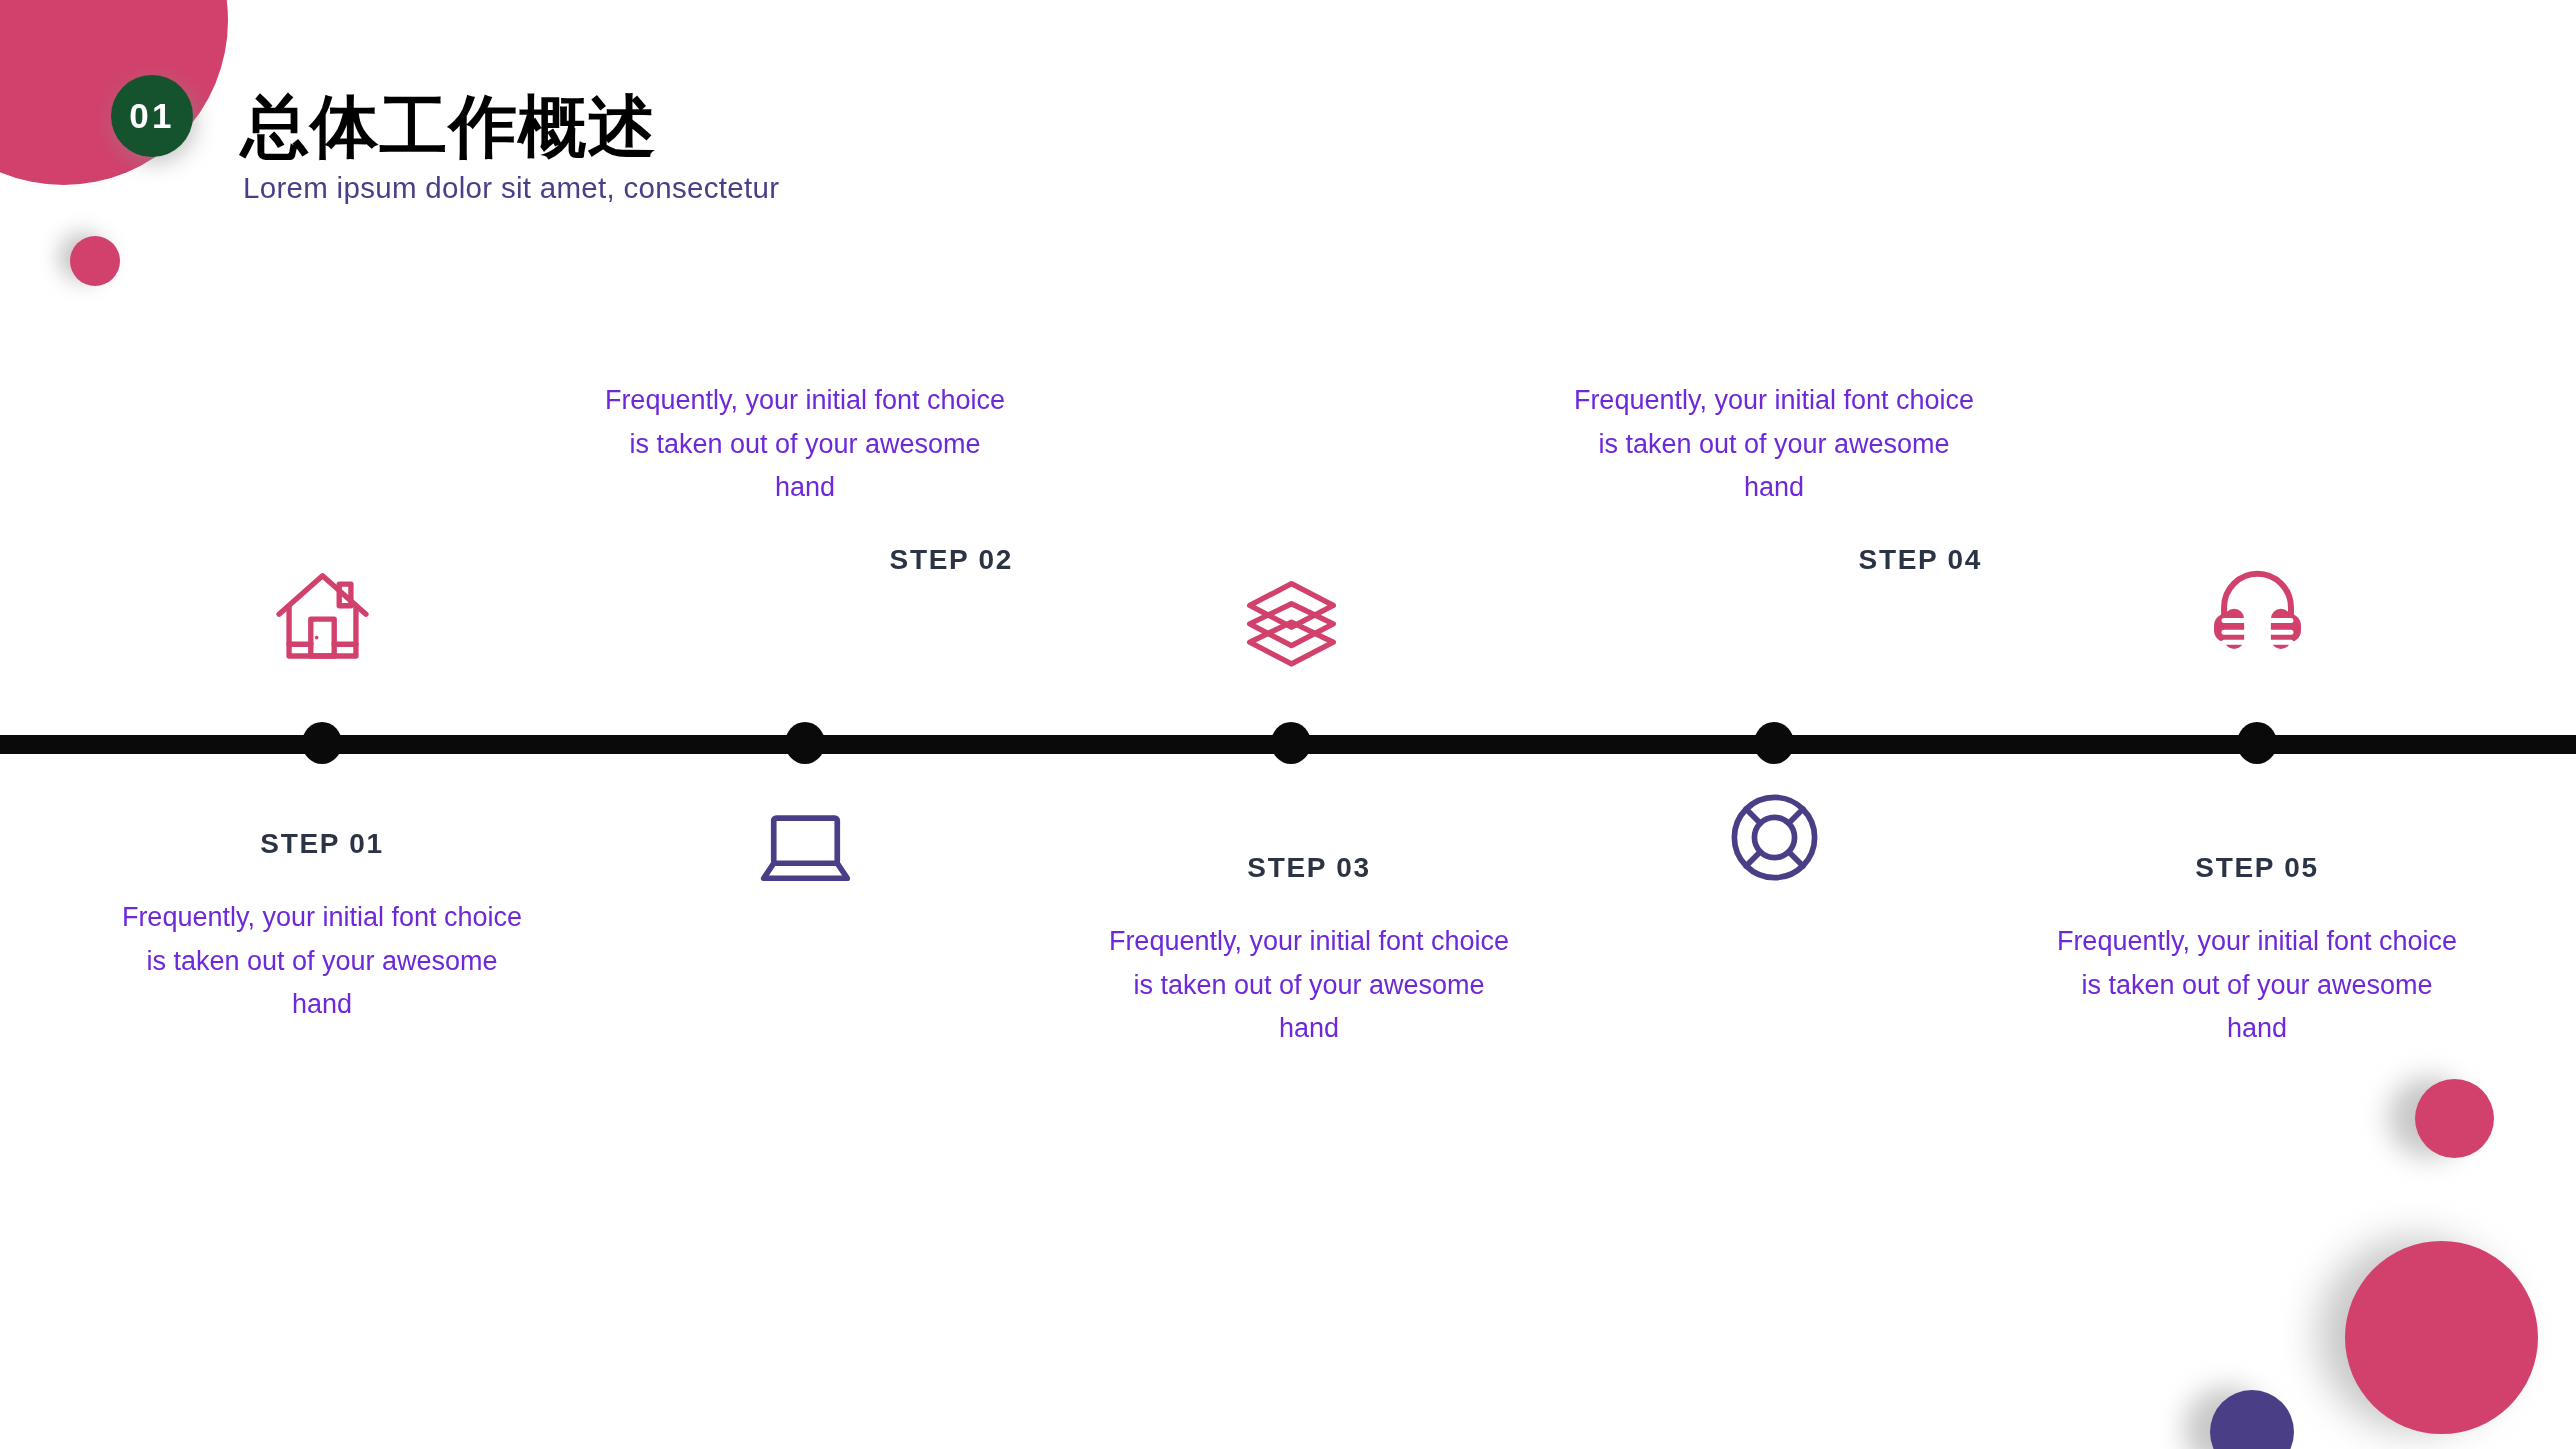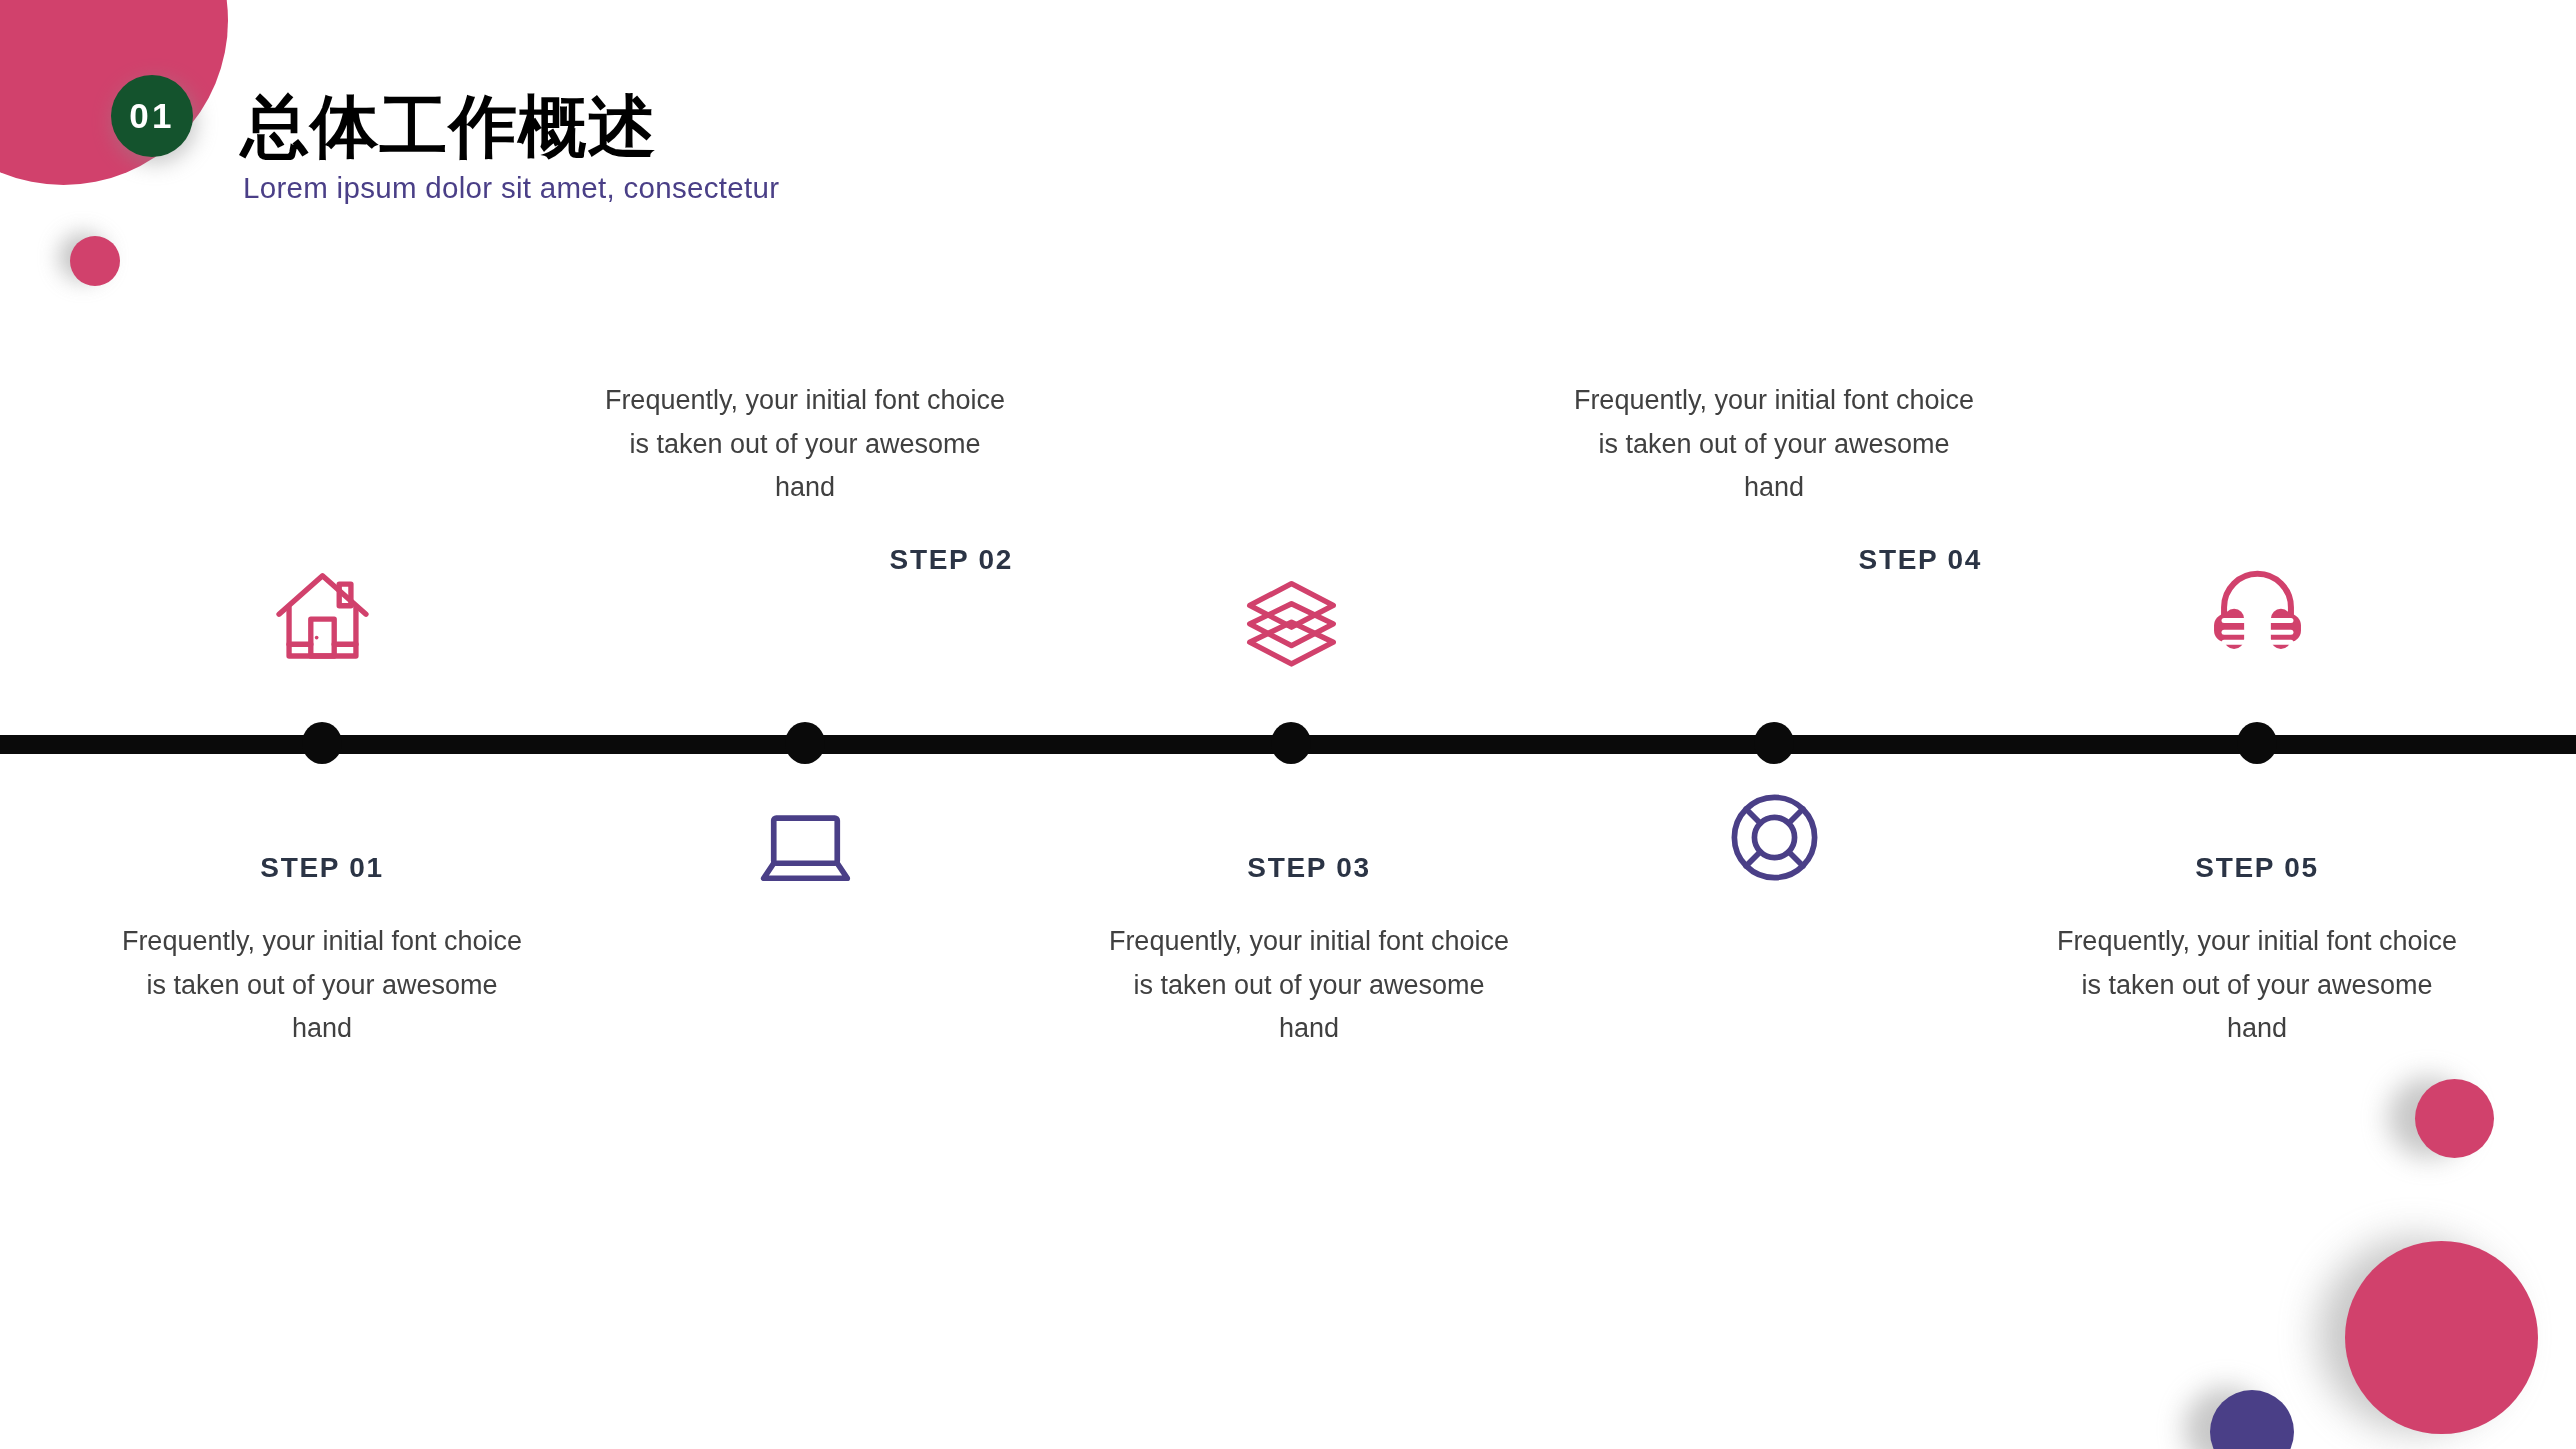--- a/index.html
+++ b/index.html
@@ -48,21 +48,21 @@
 
   
   #timeline-bar{position:absolute;left:0;top:735px;width:2576px;height:19px;background:#0a0a0a;}
   .timeline-dot{position:absolute;top:722px;width:40px;height:42px;border-radius:50%;
     background:#0a0a0a;margin-left:-20px;}
 
   
   .step{position:absolute;width:416px;margin-left:-208px;text-align:center;}
   .step-label{font-size:28px;font-weight:700;color:#2B3445;letter-spacing:1.7px;
     font-family:"Liberation Sans",sans-serif;}
-  .step-text{font-size:27px;line-height:1.62;color:#404040;font-weight:300;
+  .step-text{font-size:27px;line-height:1.62;color:#6d28d9;font-weight:300;
     font-family:"Liberation Sans",sans-serif;}
   .icon-wrap{display:flex;align-items:center;justify-content:center;}
 
   .step.below .step-label{margin-bottom:0;}
   .step.below .step-text{margin-top:36px;}
   .step.above .step-label{margin-top:18px;text-align:right;}
   .step.above .step-text{margin-bottom:34px;}
 </style>
 </head>
 <body>
@@ -105,21 +105,21 @@
         <polyline points="6,30 32,7 58,30"></polyline>
         <polyline points="12,26 12,55 52,55 52,26"></polyline>
         <rect x="42" y="12" width="7" height="13"></rect>
         <rect x="25" y="33" width="14" height="22"></rect>
         <line x1="12" y1="48" x2="25" y2="48"></line>
         <line x1="39" y1="48" x2="52" y2="48"></line>
         <circle cx="28.5" cy="44" r="1.1" fill="#D1416C" stroke="none"></circle>
       </svg>
     </div>
   </div>
-  <div class="step below" style="left:322px;top:852px;">
+  <div class="step below" style="left:322px;top:828px;">
     <div class="step-label">STEP 01</div>
     <div class="step-text">Frequently, your initial font choice is taken out of your awesome hand</div>
   </div>
 
   <div class="step above" style="left:805px;top:379px;">
     <div class="step-text">Frequently, your initial font choice is taken out of your awesome hand</div>
     <div class="step-label">STEP 02</div>
   </div>
   <div class="step" style="left:805px;top:788px;">
     <div class="icon-wrap">

